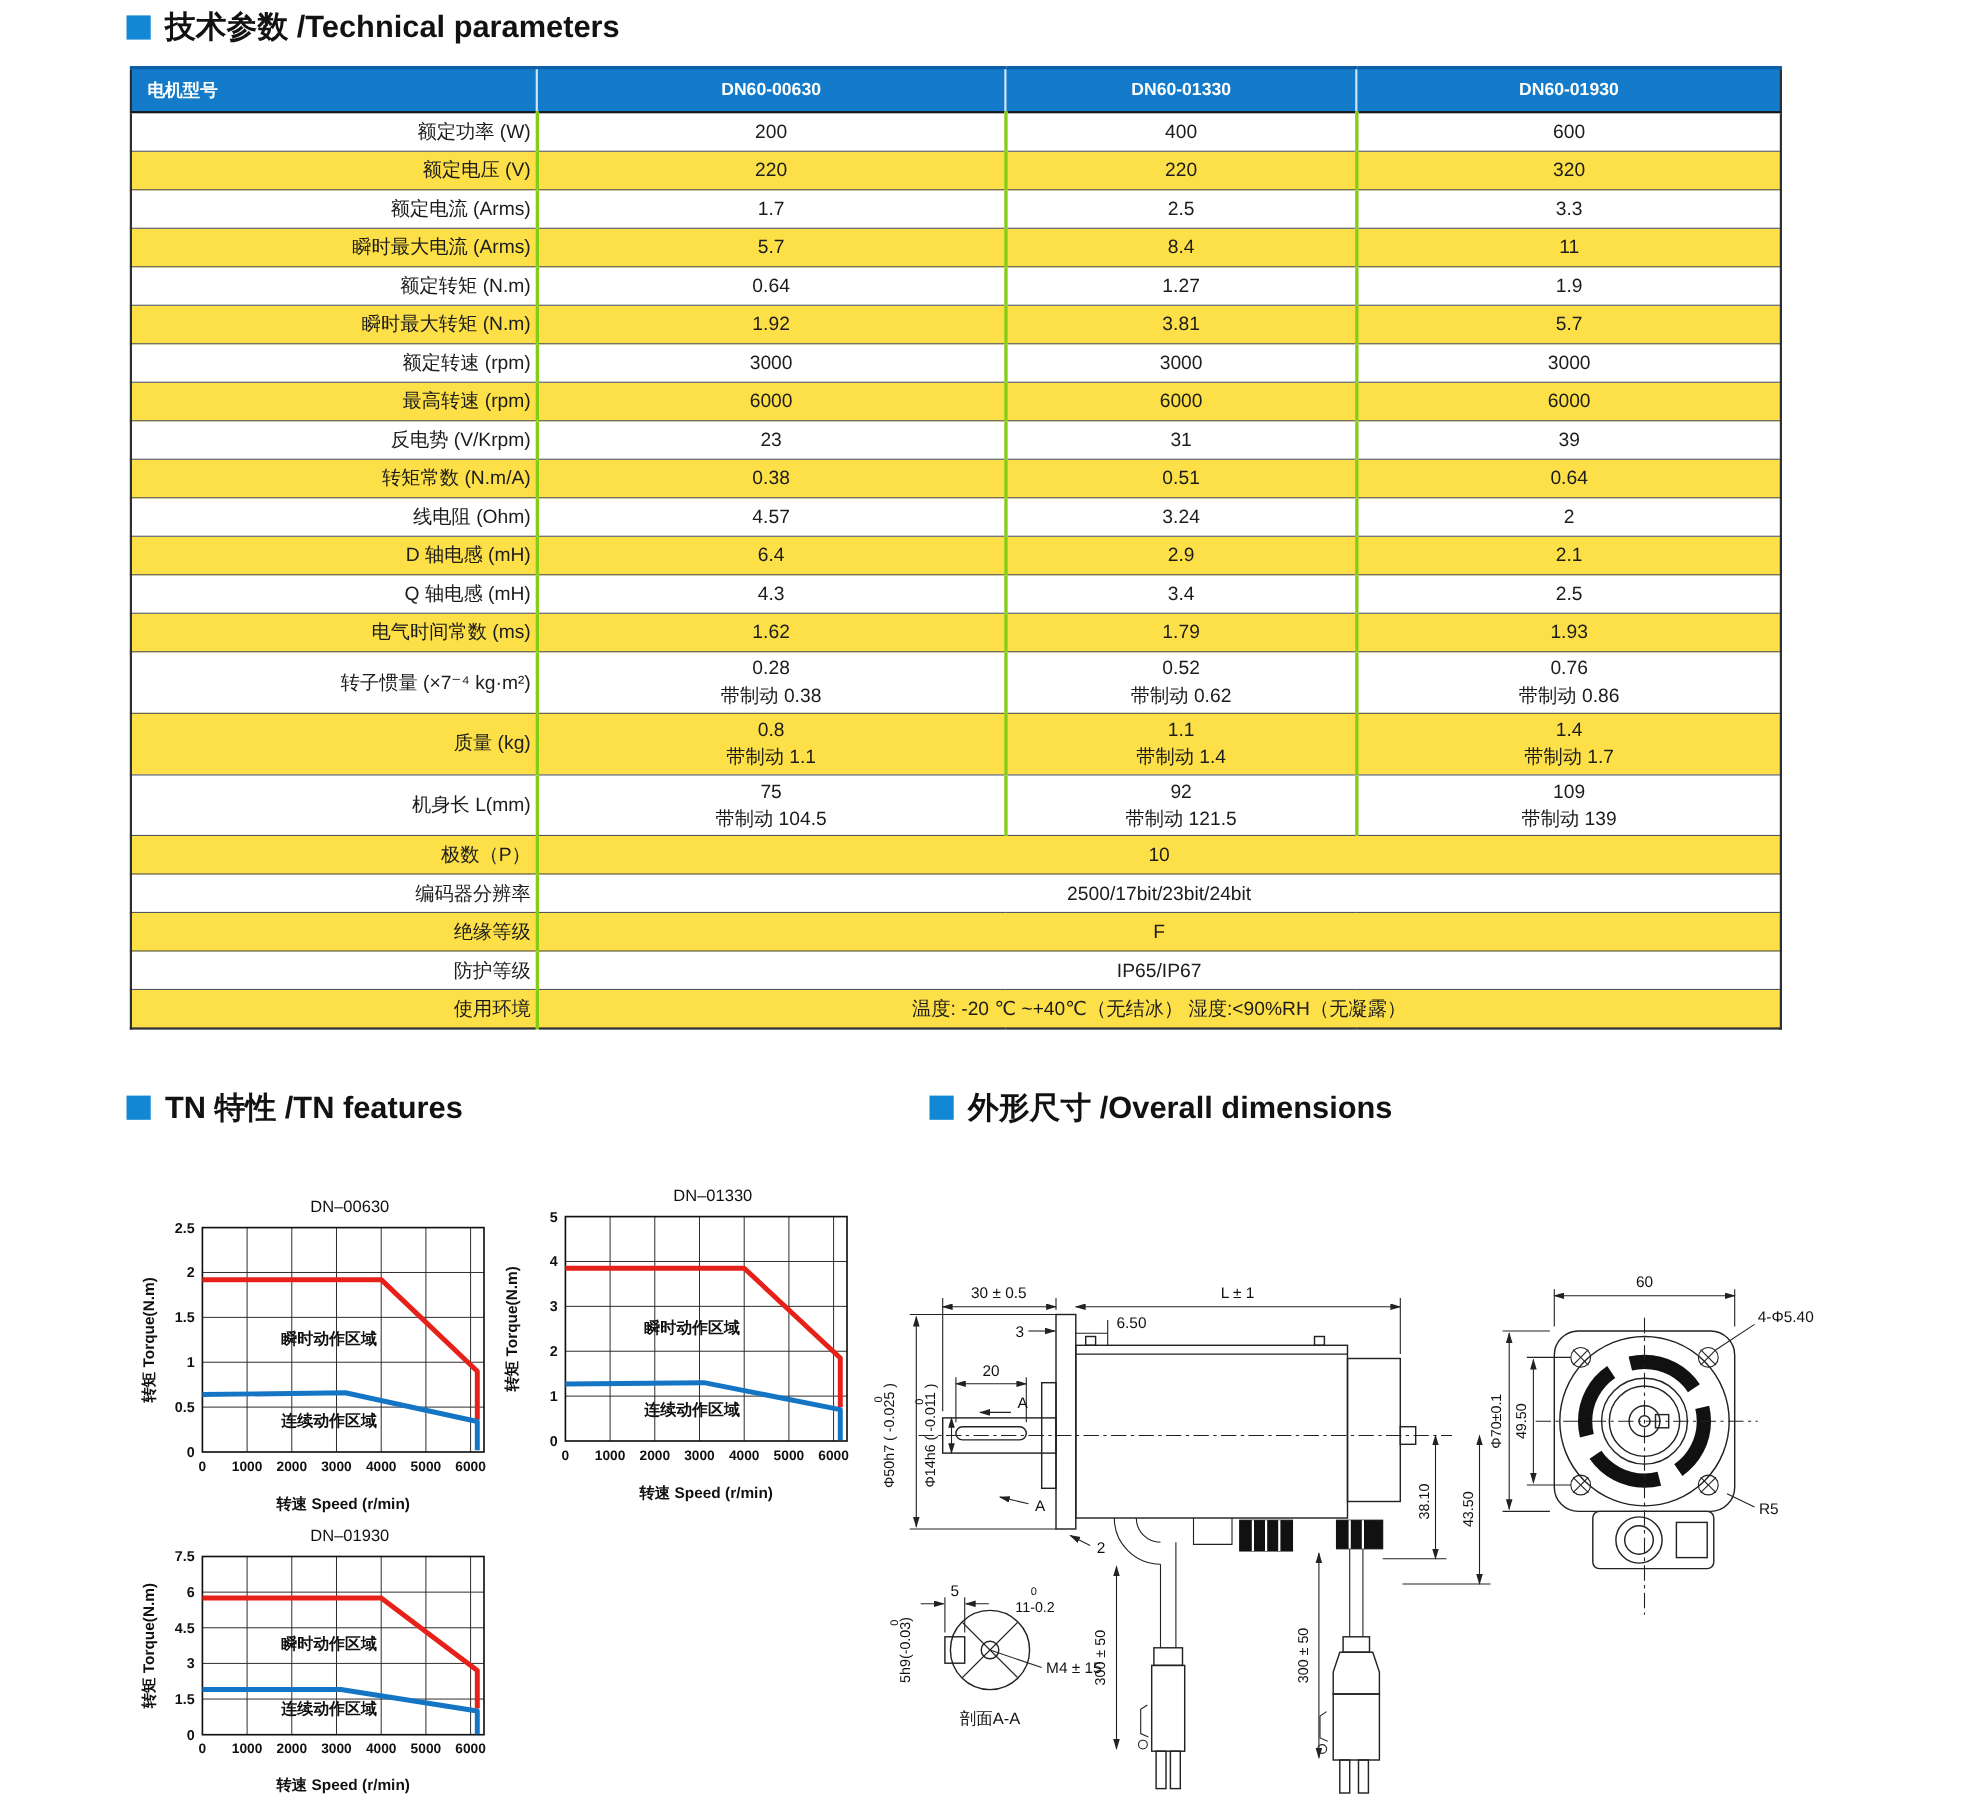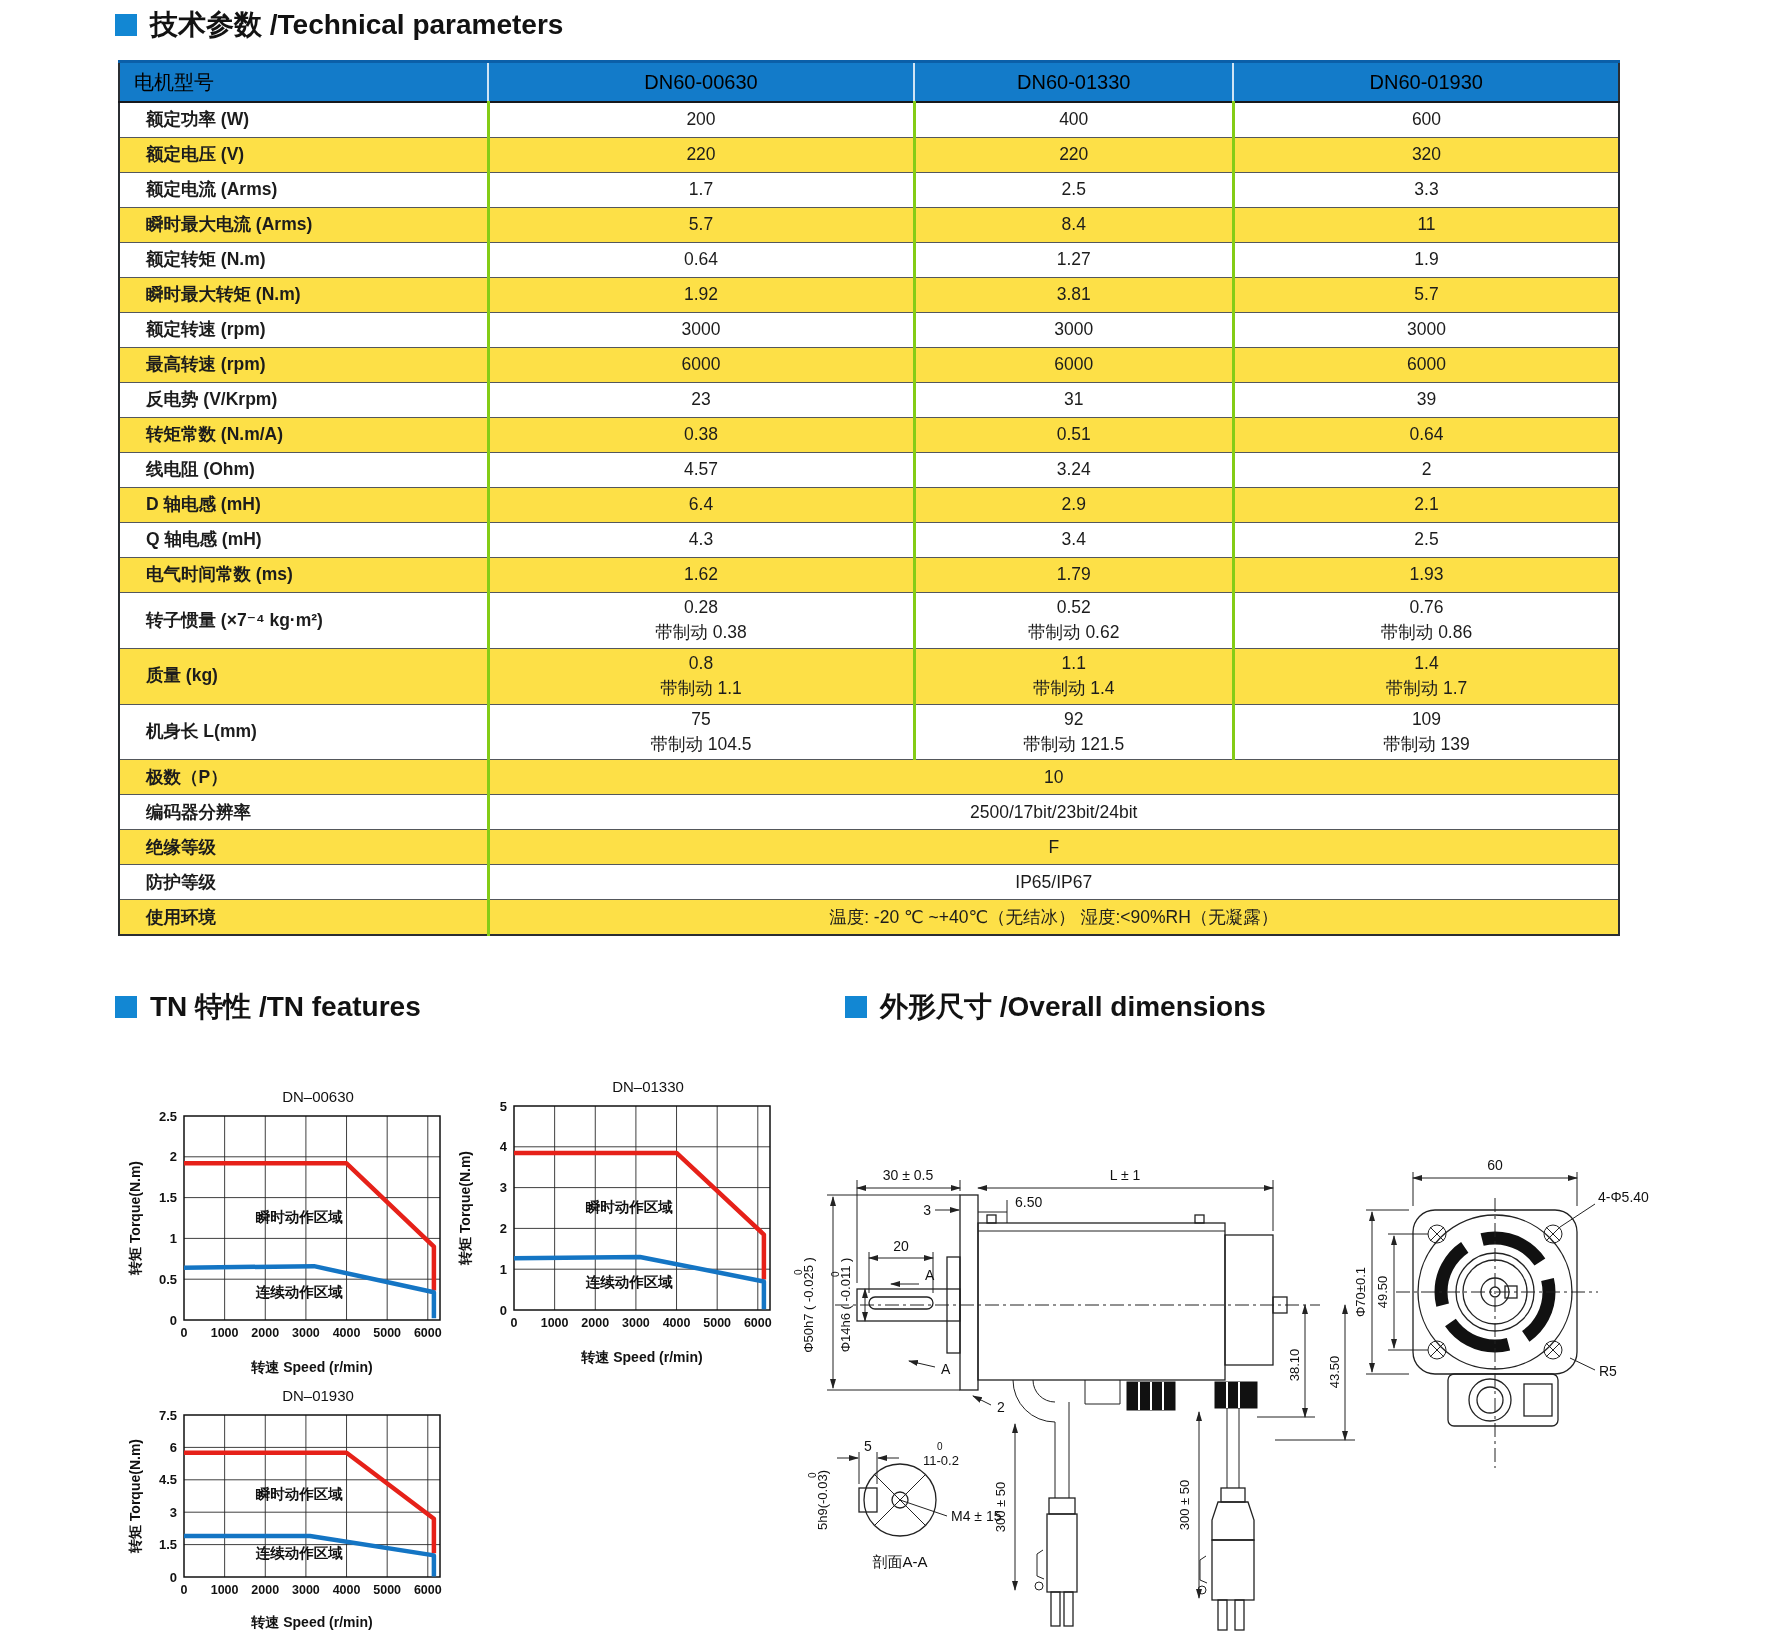--- a/index.html
+++ b/index.html
@@ -4,28 +4,28 @@
 <style>
   html,body{margin:0;padding:0;background:#fff;}
   .page{position:relative;width:1786px;height:1636px;background:#ffffff;overflow:hidden;
         font-family:"Liberation Sans","DejaVu Sans",sans-serif;color:#1c1c1c;}
   .sec-title{position:absolute;display:flex;align-items:center;gap:13px;
              font-size:28px;font-weight:bold;color:#121212;white-space:nowrap;}
   .sq{width:22px;height:22px;background:#1287d3;flex:0 0 auto;}
   
   table.spec{position:absolute;left:118px;top:60px;width:1502px;border-collapse:collapse;
              table-layout:fixed;font-size:17.5px;color:#1c1c1c;border:2px solid #2b2e33;}
-  table.spec thead th{background:#137bc9;color:#000000;font-weight:400;font-size:20px;
+  table.spec thead th{background:#137bc9;color:#ffffff;font-weight:700;font-size:16px;
              height:36px;border-top:3px solid #0b5fa8;border-bottom:2px solid #16181c;}
   table.spec thead th.lblh{text-align:left;padding-left:14px;}
   table.spec thead th + th{border-left:2px solid #cfe4f4;}
   table.spec tbody td{border-top:1px solid #53575c;height:30px;text-align:center;
              white-space:pre-line;line-height:1.45;padding:2px 4px;}
   table.spec tbody td + td{border-left:3px solid #84cc16;}
-  table.spec tbody td.lbl{text-align:left;padding-left:26px;font-weight:bold;}
+  table.spec tbody td.lbl{text-align:right;padding-left:16px;}
   table.spec tbody tr.alt{background:#fde047;}
   
   .chart{position:absolute;}
   svg text{fill:#111;}
   .drawing{position:absolute;left:775px;top:1020px;}
   .dln{stroke:#222;stroke-width:1.3;fill:none;}
   .thin{stroke:#222;stroke-width:1;fill:none;}
   .dim{stroke:#222;stroke-width:1;fill:none;}
   .cl{stroke:#222;stroke-width:1;fill:none;stroke-dasharray:14 4 3 4;}
   .blk{fill:#111;stroke:#111;}

